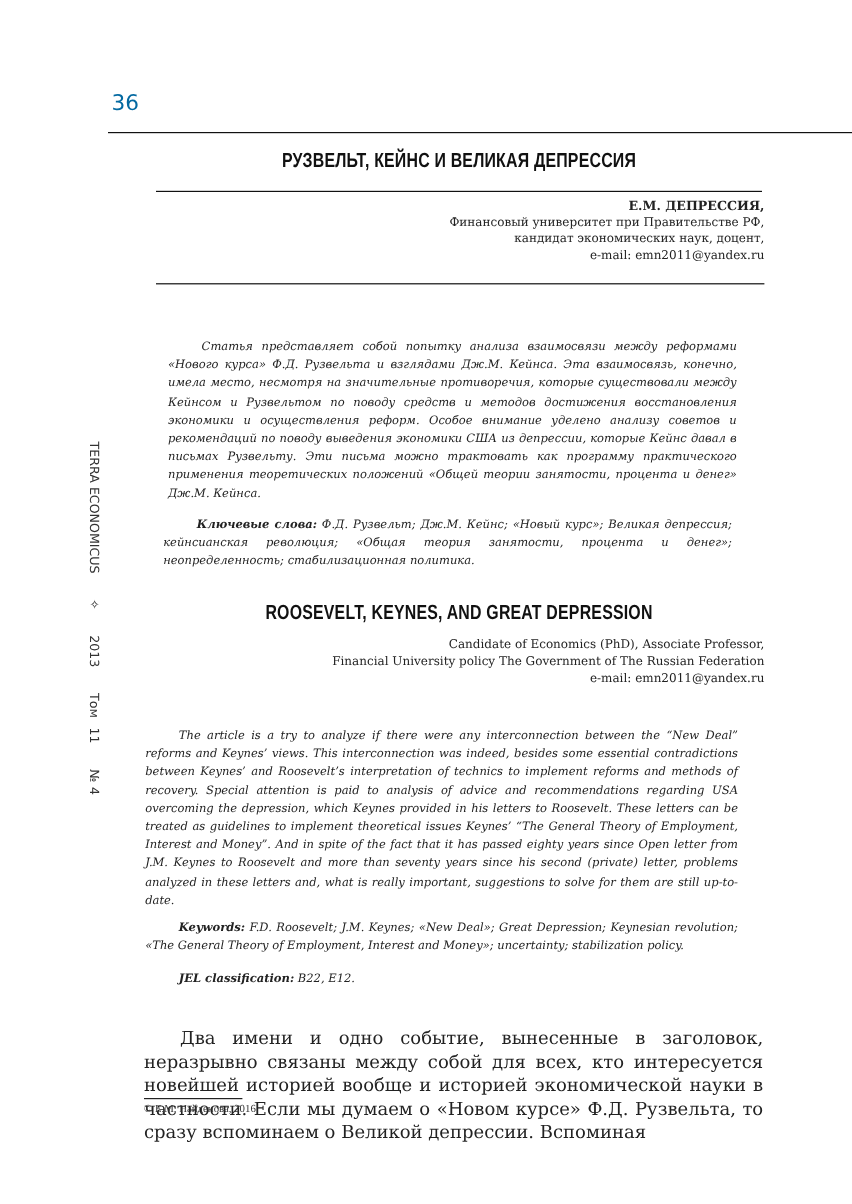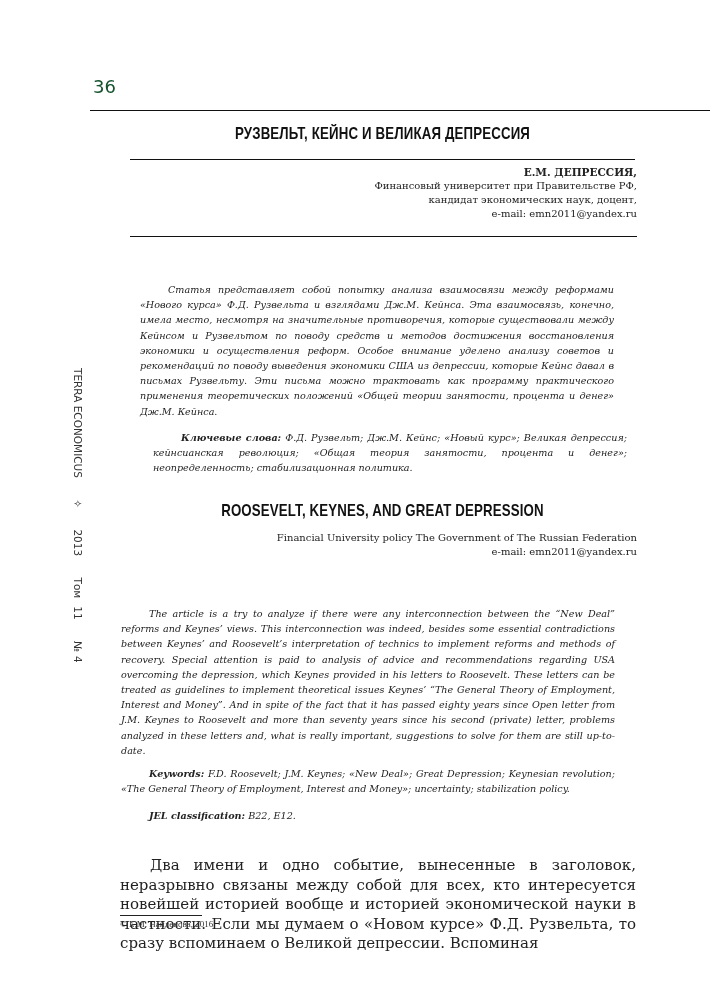--- a/index.html
+++ b/index.html
@@ -1,30 +1,30 @@
 <!DOCTYPE html>
 <html><head>
 <meta charset="utf-8">
 <style>
   html, body { margin:0; padding:0; background:#ffffff; }
   body { width:710px; height:1003px; position:relative; overflow:hidden; color:#1a1a1a; font-family:"DejaVu Serif", serif; }
   .abs { position:absolute; }
-  .page-num { left:93px; top:76px; font-family:"DejaVu Sans", sans-serif; font-size:18px; color:#14532d; }
+  .page-num { left:93px; top:76px; font-family:"DejaVu Sans", sans-serif; font-size:18px; color:#0369a1; }
   .rule { position:absolute; height:0; border-top:1.5px solid #111; }
   .title { font-family:"Liberation Sans", sans-serif; font-weight:bold; transform:scaleX(0.78); transform-origin:center; letter-spacing:0.2px; color:#111; white-space:nowrap; }
   .title-ru { left:130px; width:505px; top:124px; text-align:center; font-size:17px; }
   .title-en { left:130px; width:505px; top:501px; text-align:center; font-size:17px; }
   .author { text-align:right; font-family:"DejaVu Serif", serif; font-size:10px; line-height:14px; color:#222; }
   .author .name { font-weight:bold; font-size:10.5px; }
   .author-ru { right:73px; top:165px; width:400px; }
   .author-en { right:73px; top:531px; width:450px; }
   .abstract { font-family:"DejaVu Serif", serif; font-style:italic; font-size:9.6px; line-height:15.2px; text-align:justify; color:#222; }
   .abstract p { margin:0; text-indent:28px; }
   .abs-ru { left:140px; width:474px; top:282px; }
-  .kw-ru { left:153px; width:474px; top:430px; }
+  .kw-ru { left:136px; width:474px; top:430px; }
   .abs-en { left:121px; width:494px; top:606px; }
   .kw-en { left:121px; width:494px; top:766px; }
   .jel-en { left:121px; width:494px; top:808px; }
   .kw-label { font-weight:bold; }
   .body-text { left:120px; width:516px; top:856px; font-family:"DejaVu Serif", serif; font-size:15px; line-height:19.5px; text-align:justify; color:#222; }
   .body-text p { margin:0; text-indent:30px; }
   .footnote-rule { left:120px; top:915px; width:82px; border-top:1px solid #222; }
   .footnote { left:120px; top:919px; font-family:"Liberation Serif", serif; font-size:9px; color:#333; }
   .side { left:84px; top:368px; transform-origin:0 0; transform:rotate(90deg); white-space:nowrap; font-family:"DejaVu Sans", sans-serif; font-size:10.5px; color:#333; }
   .side span { margin-right:18px; }
@@ -61,20 +61,21 @@
   <p>Статья представляет собой попытку анализа взаимосвязи между реформами «Нового курса» Ф.Д. Рузвельта и взглядами Дж.М. Кейнса. Эта взаимосвязь, конечно, имела место, несмотря на значительные противоречия, которые существовали между Кейнсом и Рузвельтом по поводу средств и методов достижения восстановления экономики и осуществления реформ. Особое внимание уделено анализу советов и рекомендаций по поводу выведения экономики США из депрессии, которые Кейнс давал в письмах Рузвельту. Эти письма можно трактовать как программу практического применения теоретических положений «Общей теории занятости, процента и денег» Дж.М. Кейнса.</p>
 </div>
 
 <div class="abs abstract kw-ru">
   <p><span class="kw-label">Ключевые слова:</span> <span>Ф.Д. Рузвельт; Дж.М. Кейнс; «Новый курс»; Великая депрессия; кейнсианская революция; «Общая теория занятости, процента и денег»; неопределенность; стабилизационная политика.</span></p>
 </div>
 
 <div class="abs title title-en">ROOSEVELT, KEYNES, AND GREAT DEPRESSION</div>
 
 <div class="abs author author-en">
+  <div>Candidate of Economics (PhD), Associate Professor,</div>
   <div>Financial University policy The Government of The Russian Federation</div>
   <div>e-mail: emn2011@yandex.ru</div>
 </div>
 
 <div class="abs abstract abs-en">
   <p>The article is a try to analyze if there were any interconnection between the “New Deal” reforms and Keynes’ views. This interconnection was indeed, besides some essential contradictions between Keynes’ and Roosevelt’s interpretation of technics to implement reforms and methods of recovery. Special attention is paid to analysis of advice and recommendations regarding USA overcoming the depression, which Keynes provided in his letters to Roosevelt. These letters can be treated as guidelines to implement theoretical issues Keynes’ “The General Theory of Employment, Interest and Money”. And in spite of the fact that it has passed eighty years since Open letter from J.M. Keynes to Roosevelt and more than seventy years since his second (private) letter, problems analyzed in these letters and, what is really important, suggestions to solve for them are still up-to-date.</p>
 </div>
 
 <div class="abs abstract kw-en">
   <p><span class="kw-label">Keywords:</span> <span>F.D. Roosevelt; J.M. Keynes; «New Deal»; Great Depression; Keynesian revolution; «The General Theory of Employment, Interest and Money»; uncertainty; stabilization policy.</span></p>

